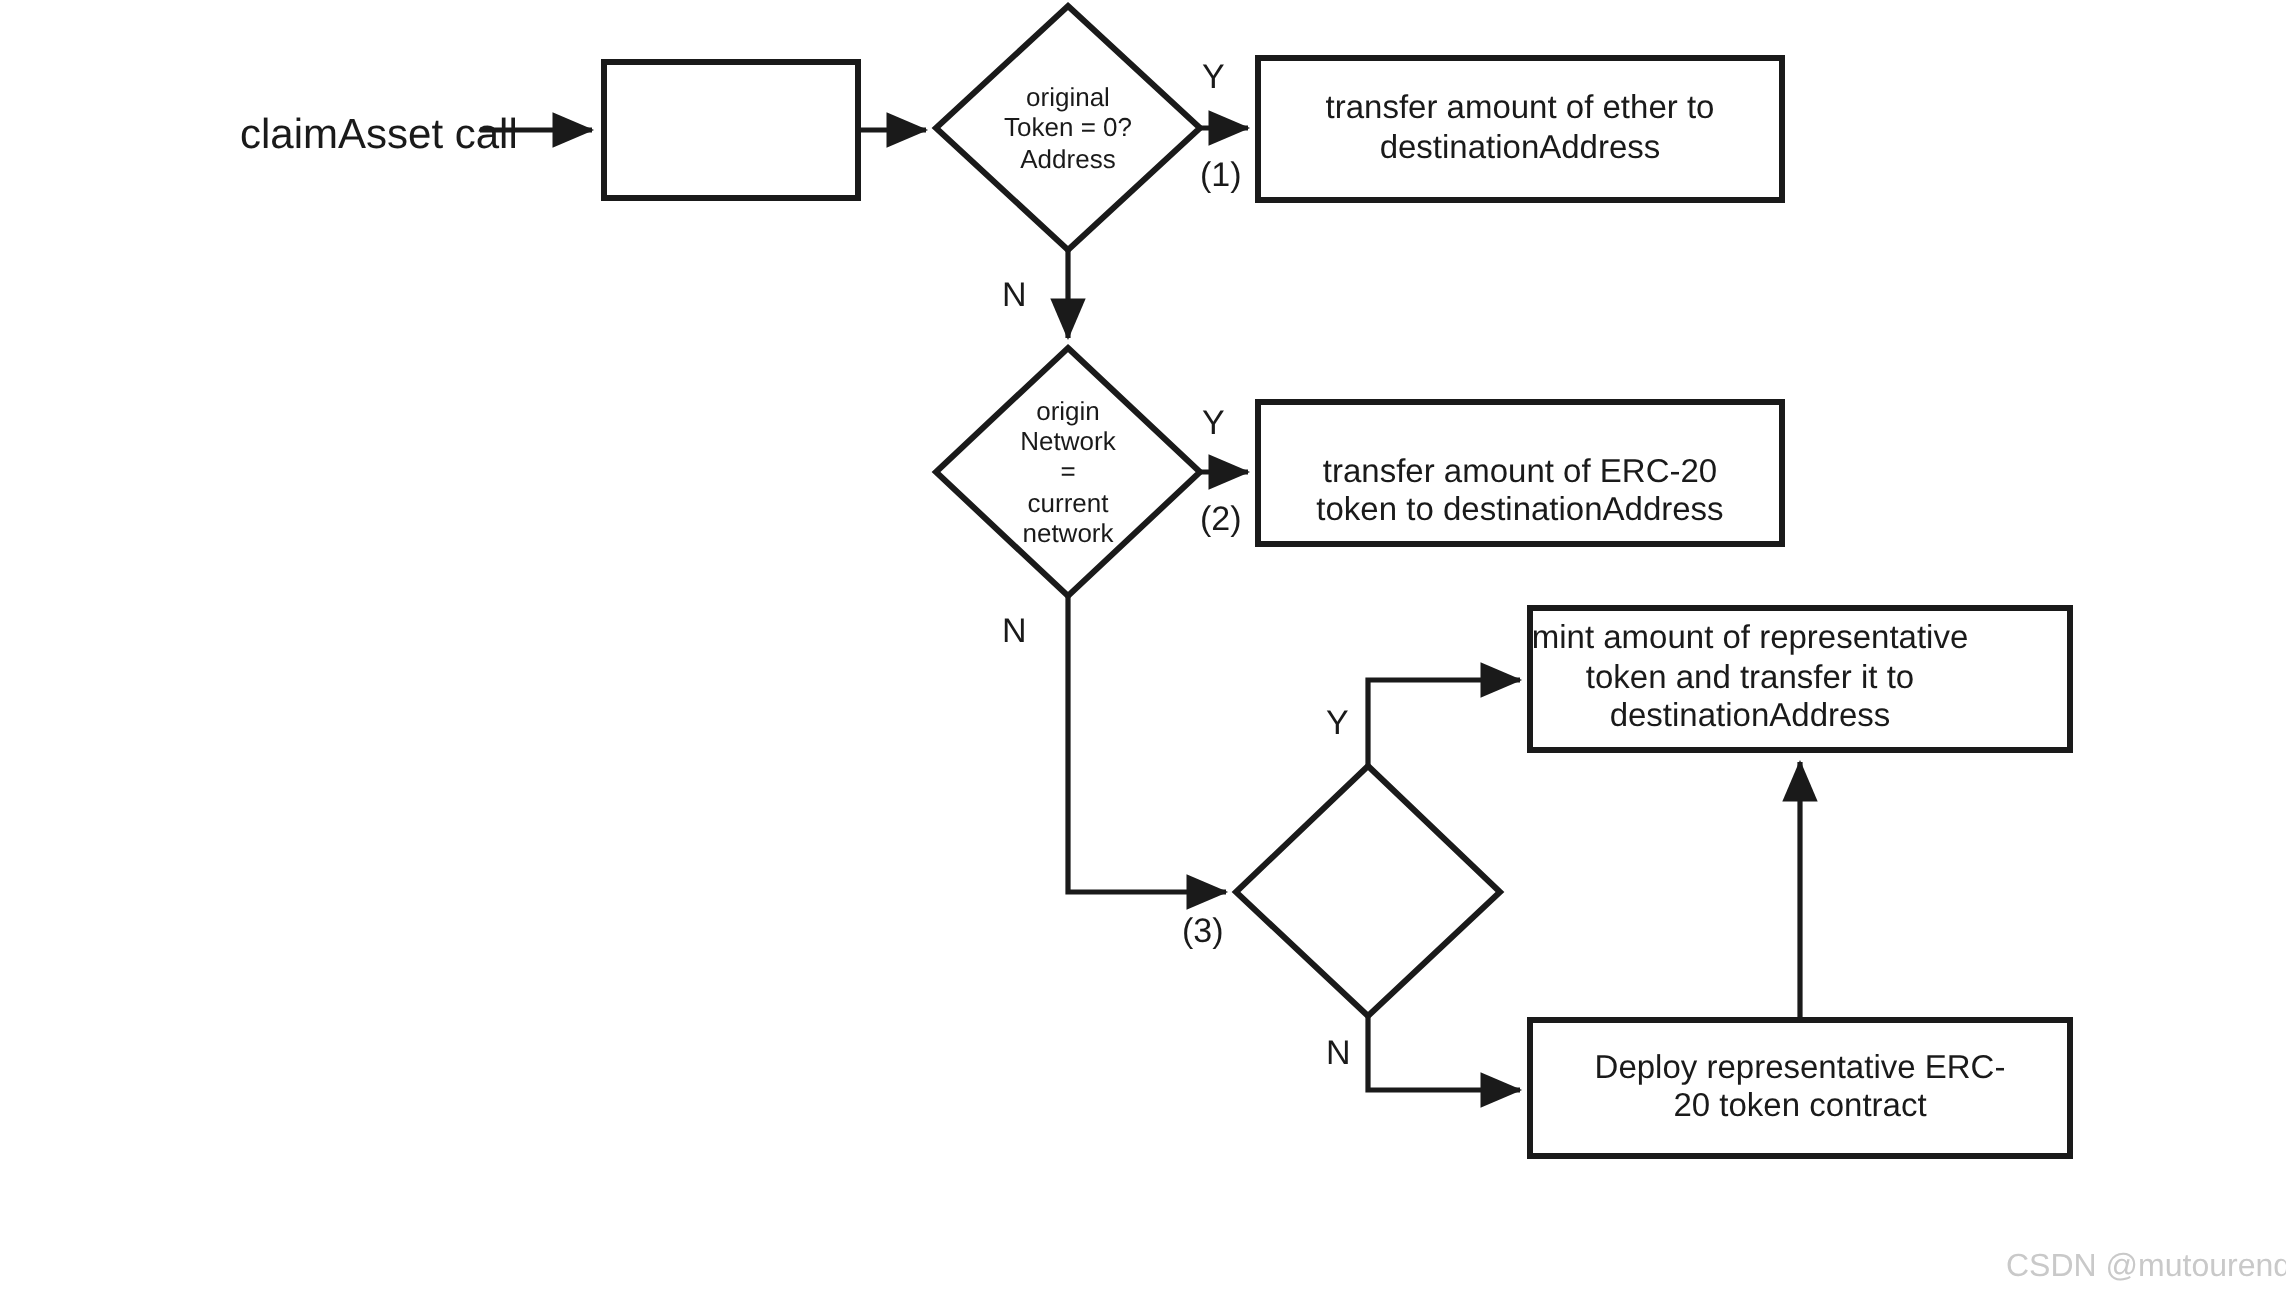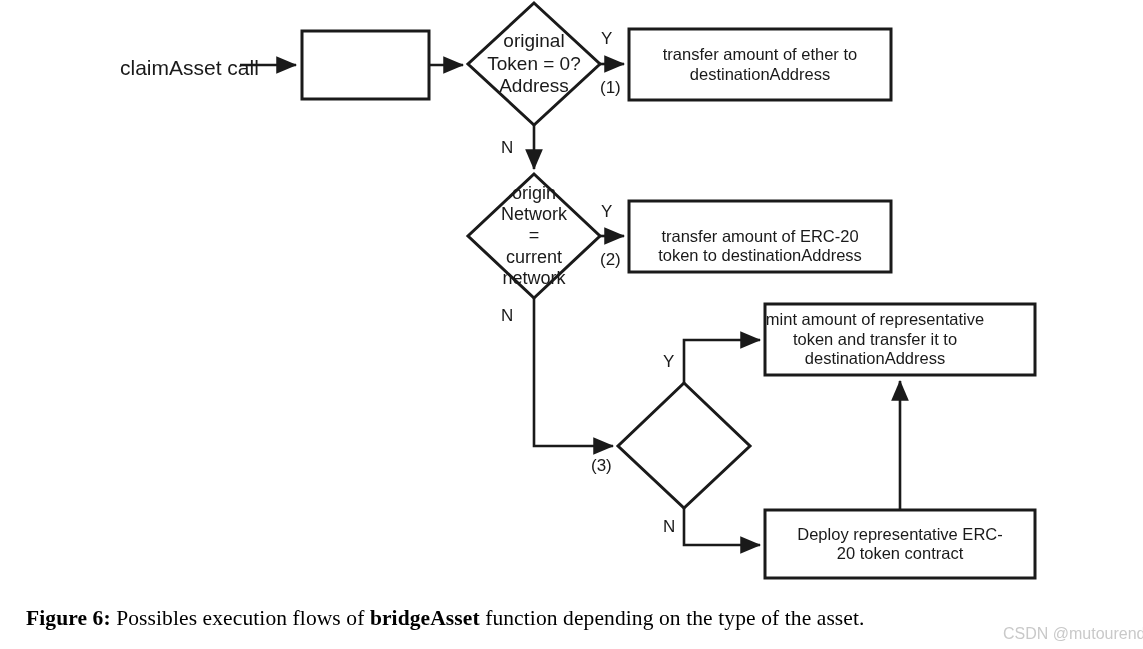--- a/index.html
+++ b/index.html
@@ -34,22 +34,22 @@
     align-items: center;
     justify-content: center;
     text-align: center;
     font-family: "Liberation Sans", sans-serif;
     color: #1a1a1a;
     line-height: 1.18;
     pointer-events: none;
     white-space: pre-line;
   }
   .box-label { font-size: 16.5px; }
-  .diamond-label { font-size: 19px; }
-  .diamond-label.small { font-size: 18px; }
+  .diamond-label { font-size: 13px; }
+  .diamond-label.small { font-size: 13px; }
   .edge-label {
     position: absolute;
     font-family: "Liberation Sans", sans-serif;
     font-size: 17px;
     color: #1a1a1a;
     white-space: nowrap;
   }
   .step-label {
     position: absolute;
     font-family: "Liberation Sans", sans-serif;
@@ -171,17 +171,16 @@
   <div class="edge-label" style="left:663px; top:352px;">Y</div>
 
   <div class="edge-label" style="left:663px; top:517px;">N</div>
 
   <div class="step-label" style="left:600px; top:78px;">(1)</div>
 
   <div class="step-label" style="left:600px; top:250px;">(2)</div>
 
   <div class="step-label" style="left:591px; top:456px;">(3)</div>
 
-  <div id="caption"><span class="cap-bold">Figure 6:</span><span> Possibles execution flows of </span><span class="cap-bold">bridgeAsset</span><span> function depending on the type of the asset.</span></div>
 
   <div id="watermark">CSDN @mutourend</div>
 
 </div>
 
 </body></html>

